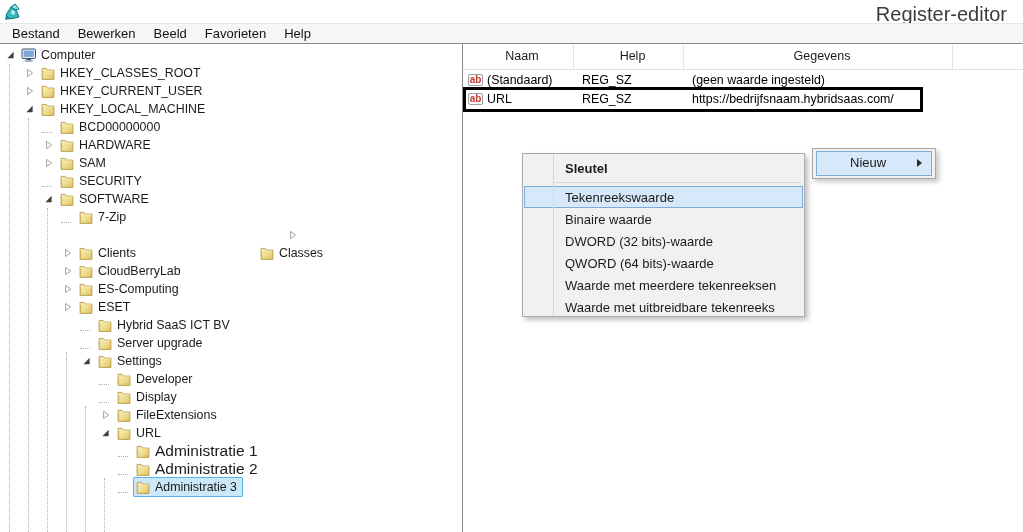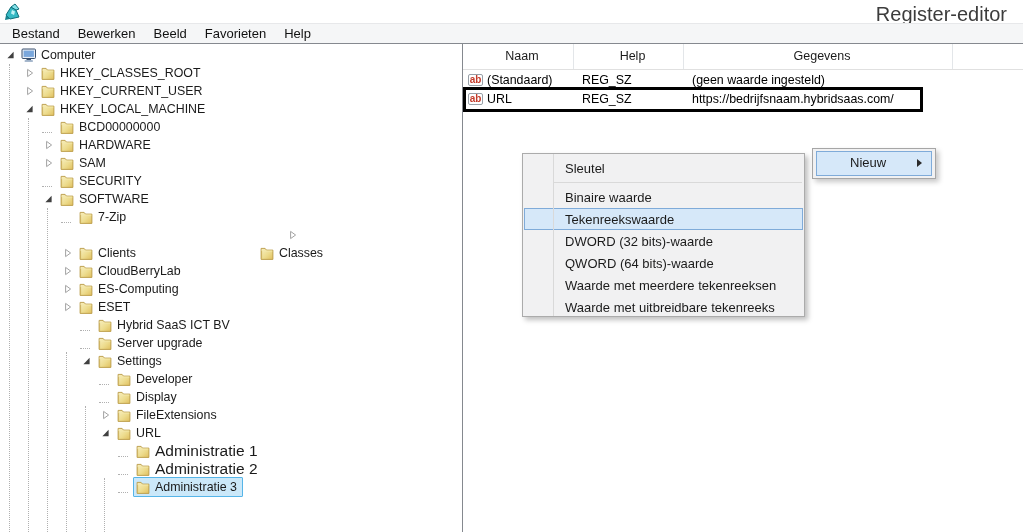--- a/index.html
+++ b/index.html
@@ -48,21 +48,21 @@
   .annotation{position:absolute;left:0;top:43px;width:460px;height:25px;box-sizing:border-box;
               border:3px solid var(--annotation-border,#000);z-index:5;pointer-events:none;}
   
   .ctx-menu{position:absolute;left:522px;top:153px;width:283px;height:164px;background:var(--menu-bg,#f1f1f2);
             border:1px solid var(--menu-border,#ababab);box-sizing:border-box;z-index:10;
             box-shadow:3px 3px 5px rgba(0,0,0,.25);}
   .gutter-line{position:absolute;left:30px;top:0;bottom:0;width:0;border-left:1px solid #d9d9d9;z-index:3;pointer-events:none;}
   .ctx-menu ul{list-style:none;margin:0;padding:2px 0 0 0;}
   .menu-it{position:relative;height:22px;line-height:21px;padding-left:40px;font-size:13px;color:#1b1b1b;
            box-sizing:border-box;border:1px solid transparent;margin:0 1px;}
-  .menu-it.first{height:25px;line-height:24px;}
+  .menu-it.first{height:25px;line-height:24px;font-weight:bold;}
   .menu-it.hl{background:var(--menu-highlight-bg,#d6e8f9);border-color:var(--menu-highlight-border,#7fabd9);}
   .menu-sep{border-top:1px solid #d9d9d9;margin:1px 2px 3px 31px;}
   
   .parent-menu{position:absolute;left:812px;top:148px;width:124px;height:31px;background:var(--menu-bg,#f1f1f2);
                border:1px solid #a6a6a6;box-sizing:border-box;z-index:9;box-shadow:3px 3px 5px rgba(0,0,0,.22);}
   .nieuw-item{position:absolute;left:3px;right:3px;top:2px;bottom:2px;background:var(--menu-highlight-bg,#d6e8f9);
               border:1px solid var(--menu-highlight-border,#7fabd9);box-sizing:border-box;
               font-size:13px;line-height:22px;padding-left:33px;color:#1b1b1b;}
   .sub-arrow{position:absolute;right:9px;top:7px;width:0;height:0;
              border-left:5px solid #2b2b2b;border-top:4px solid transparent;border-bottom:4px solid transparent;}
@@ -459,22 +459,22 @@
         </div>
       </div>
     <div class="annotation"></div>
   </div>
 
   <div class="ctx-menu">
     <div class="gutter-line"></div>
     <ul id="ctx-items">
         <li class="menu-it first">Sleutel</li>
         <li class="menu-sep"></li>
+        <li class="menu-it hl">Tekenreekswaarde</li>
         <li class="menu-it">Binaire waarde</li>
-        <li class="menu-it hl">Tekenreekswaarde</li>
         <li class="menu-it">DWORD (32 bits)-waarde</li>
         <li class="menu-it">QWORD (64 bits)-waarde</li>
         <li class="menu-it">Waarde met meerdere tekenreeksen</li>
         <li class="menu-it">Waarde met uitbreidbare tekenreeks</li>
       </ul>
   </div>
 
   <div class="parent-menu">
     <div class="nieuw-item">
       <span>Nieuw</span>

